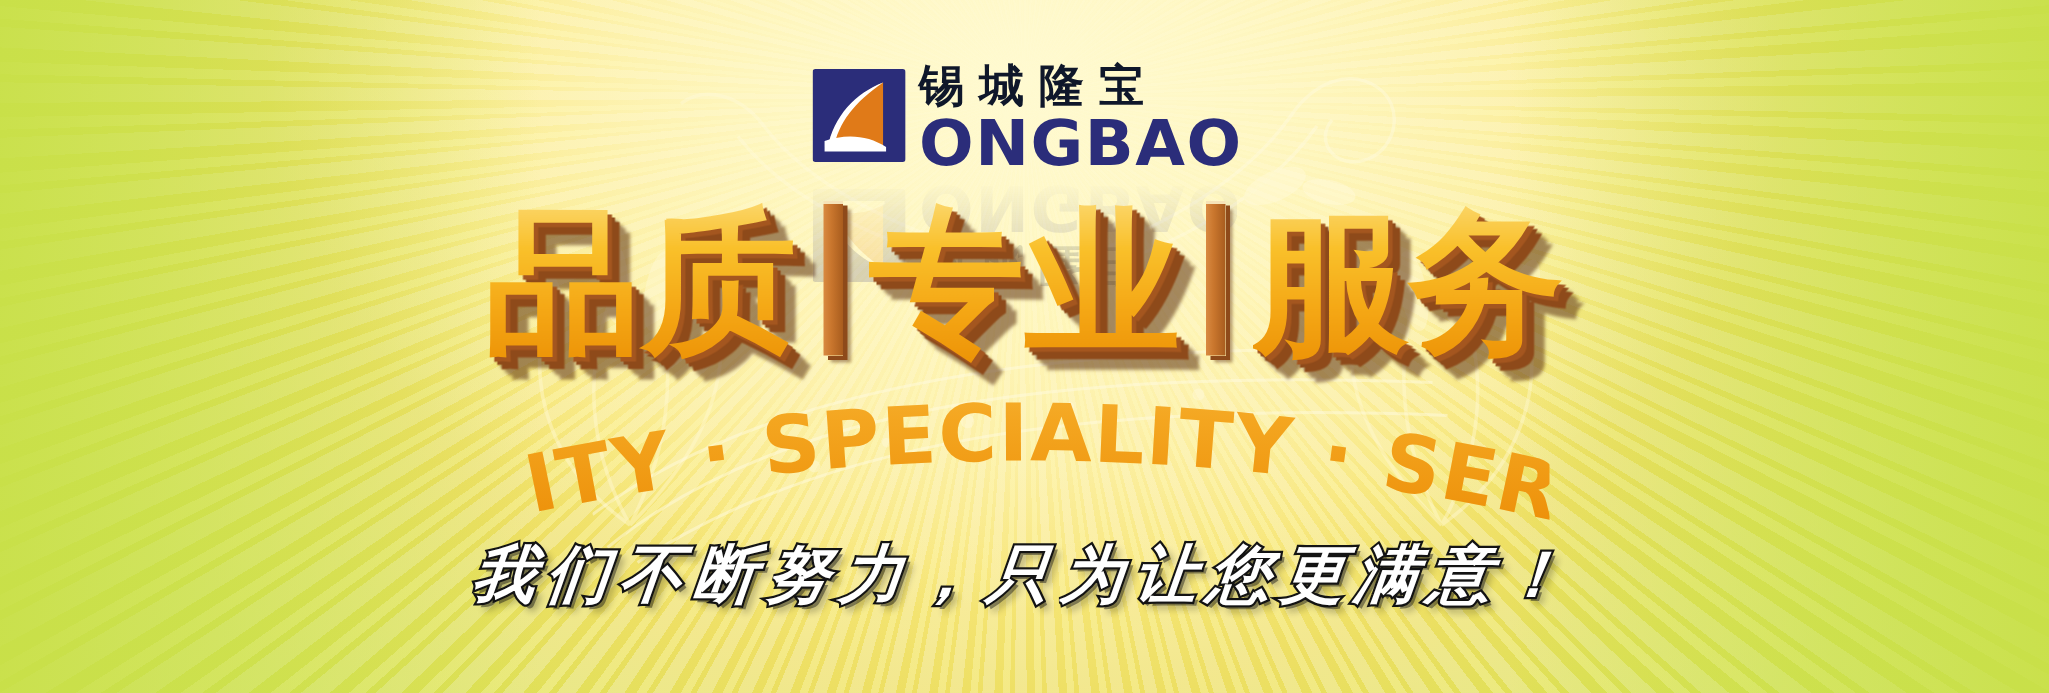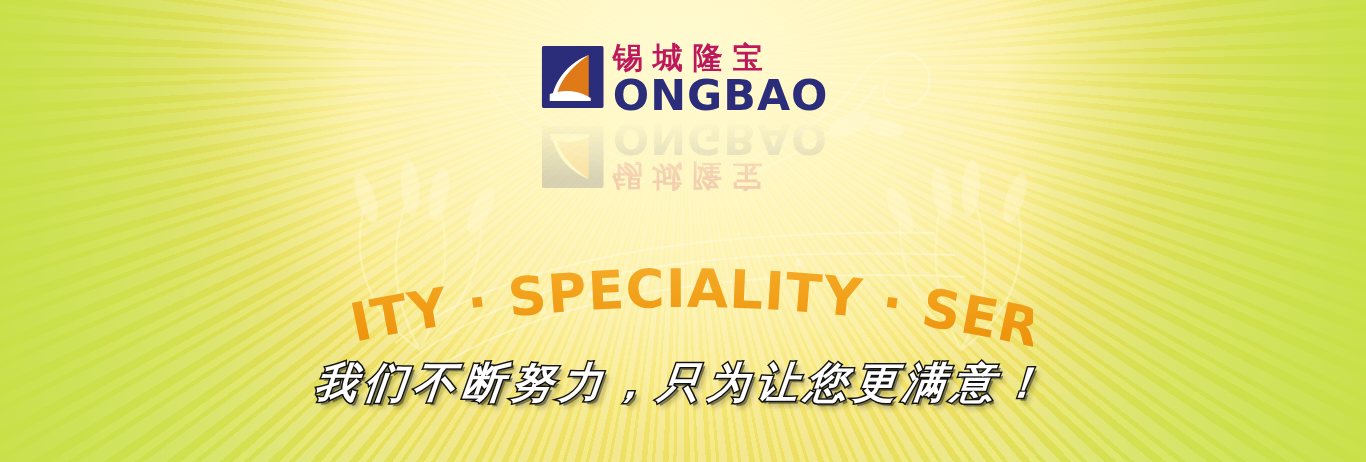--- a/index.html
+++ b/index.html
@@ -91,21 +91,21 @@
   .logo-text{
     margin-left:9px;
     display:flex;flex-direction:column;
     line-height:1;
   }
   .logo-cn{
     font-family:"DejaVu Sans","Liberation Sans",sans-serif;
     font-weight:bold;
     font-size:30px;
     letter-spacing:10px;
-    color:#be185d;
+    color:#0f172a;
     margin-bottom:2px;
     white-space:nowrap;
   }
   .logo-en{
     font-family:"DejaVu Sans","Liberation Sans",sans-serif;
     font-weight:bold;
     font-size:42px;
     letter-spacing:1px;
     color:#2b2d7a;
     white-space:nowrap;
@@ -310,20 +310,27 @@
         <path d="M10 53 C14 31 29 16 47 9 C28 22 17 36 14 53 Z" fill="#ffffff"></path>
         <path d="M8 48 C22 43 37 44 49 52 L49 55 L8 55 Z" fill="#ffffff"></path>
       </svg>
     </div>
     <div class="logo-text">
       <div class="logo-cn">锡城隆宝</div>
       <div class="logo-en">ONGBAO</div>
     </div>
   </div>
 
+  <div class="headline">
+    <span class="ch">品质</span>
+    <span class="sep"></span>
+    <span class="ch">专业</span>
+    <span class="sep"></span>
+    <span class="ch">服务</span>
+  </div>
 
   <div class="arc-wrap">
     <svg width="700" height="90" viewBox="0 0 700 90">
       <defs>
         <linearGradient id="orangeGrad" x1="0" y1="0" x2="0" y2="1">
           <stop offset="0%" stop-color="#f9bf4a"></stop>
           <stop offset="45%" stop-color="#f4a620"></stop>
           <stop offset="100%" stop-color="#ec8d06"></stop>
         </linearGradient>
         <path id="arcPath" d="M12,82 Q350,8 688,82"></path>

